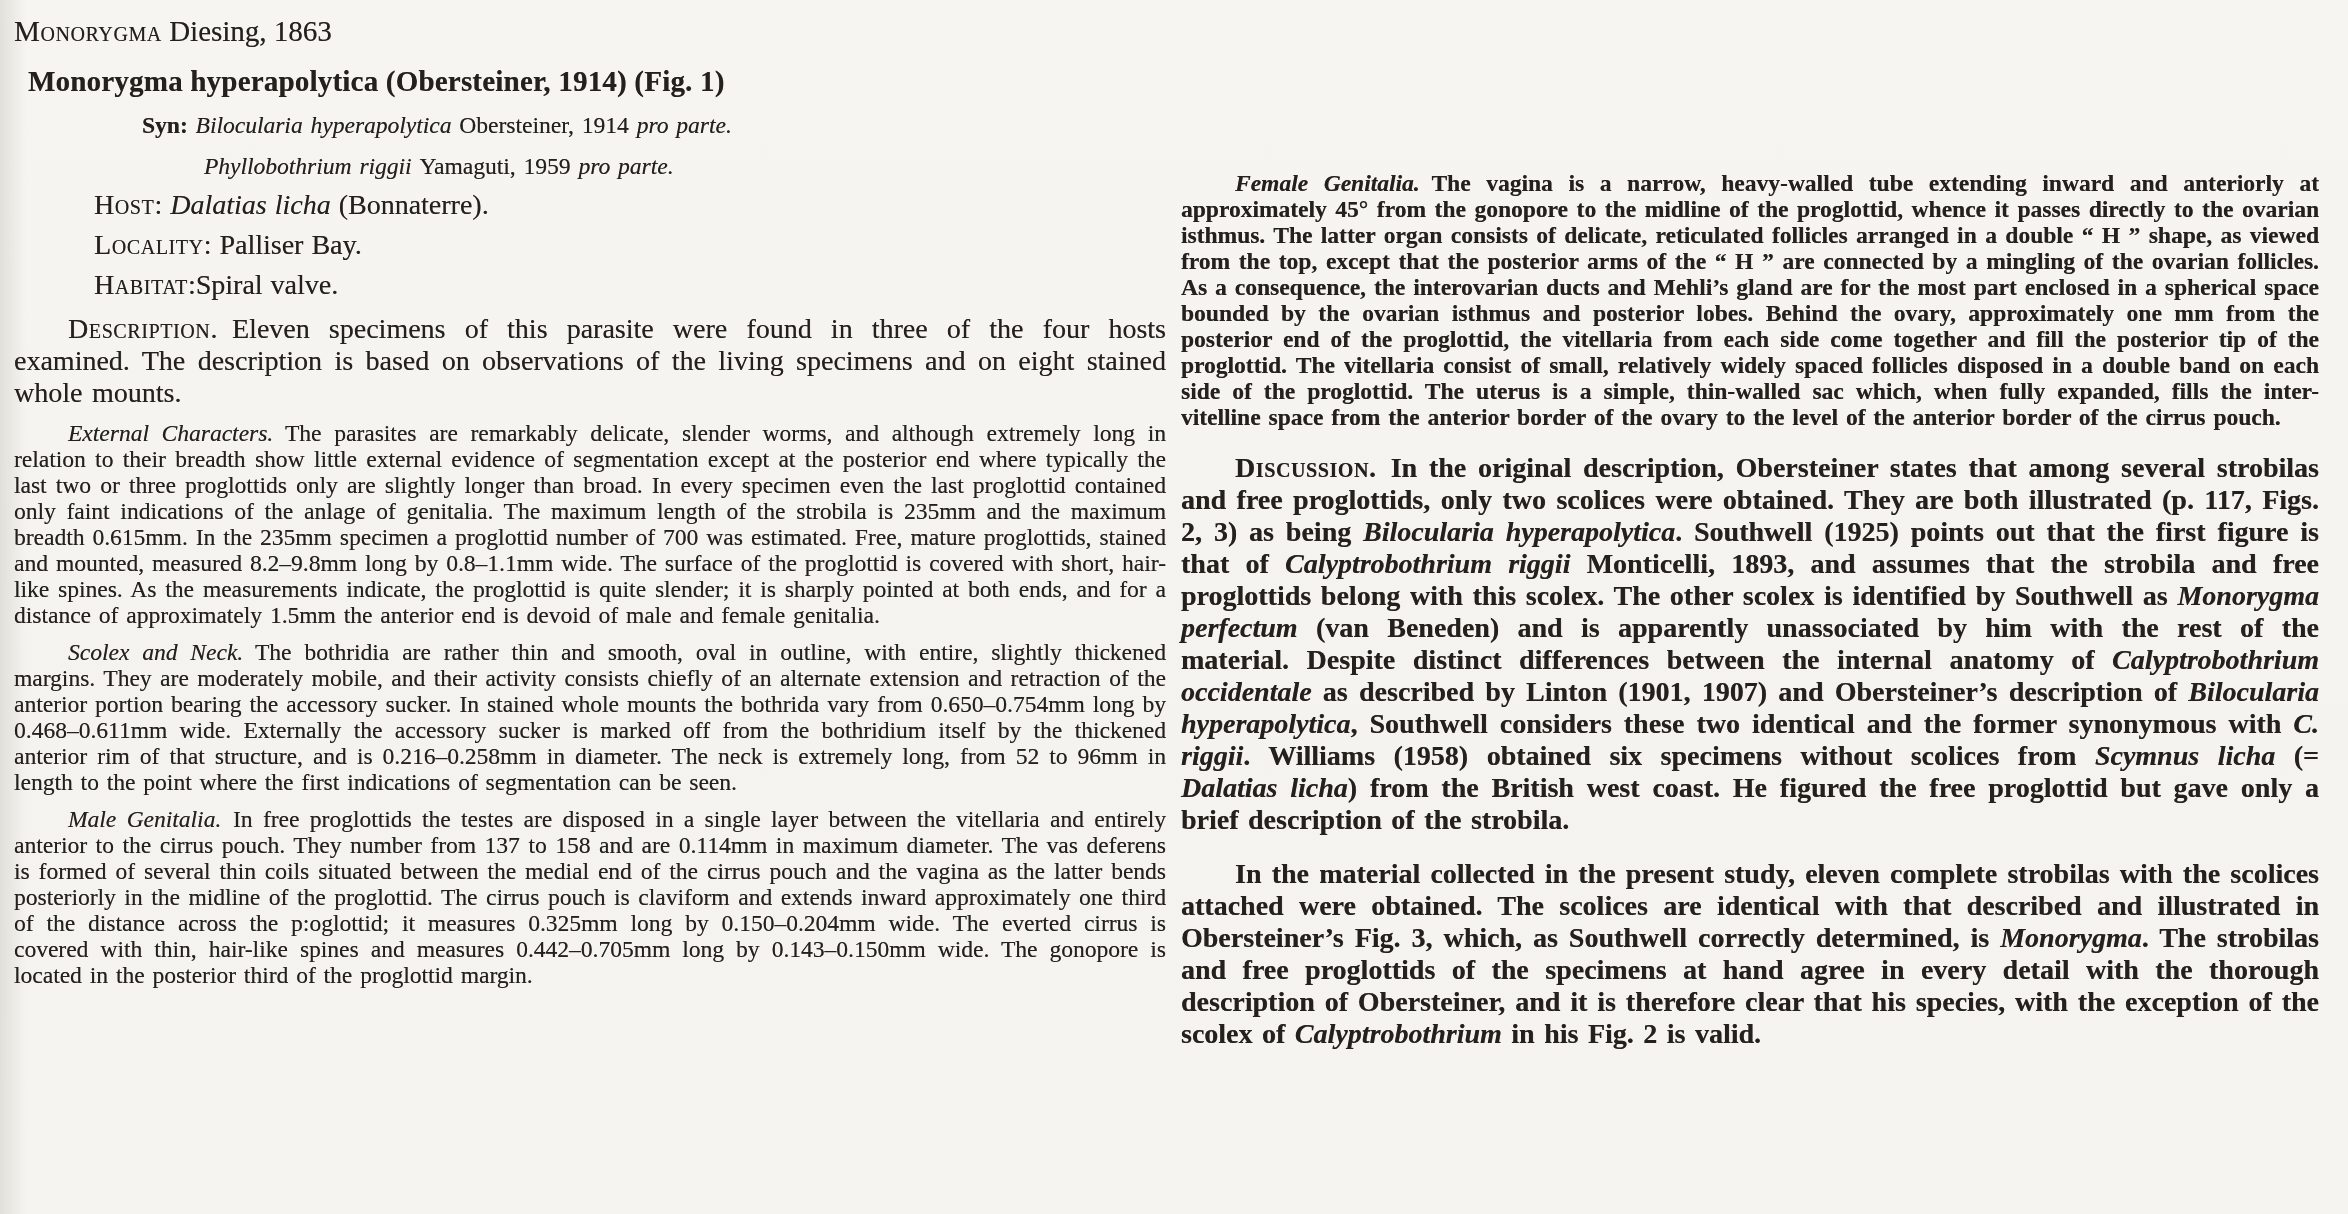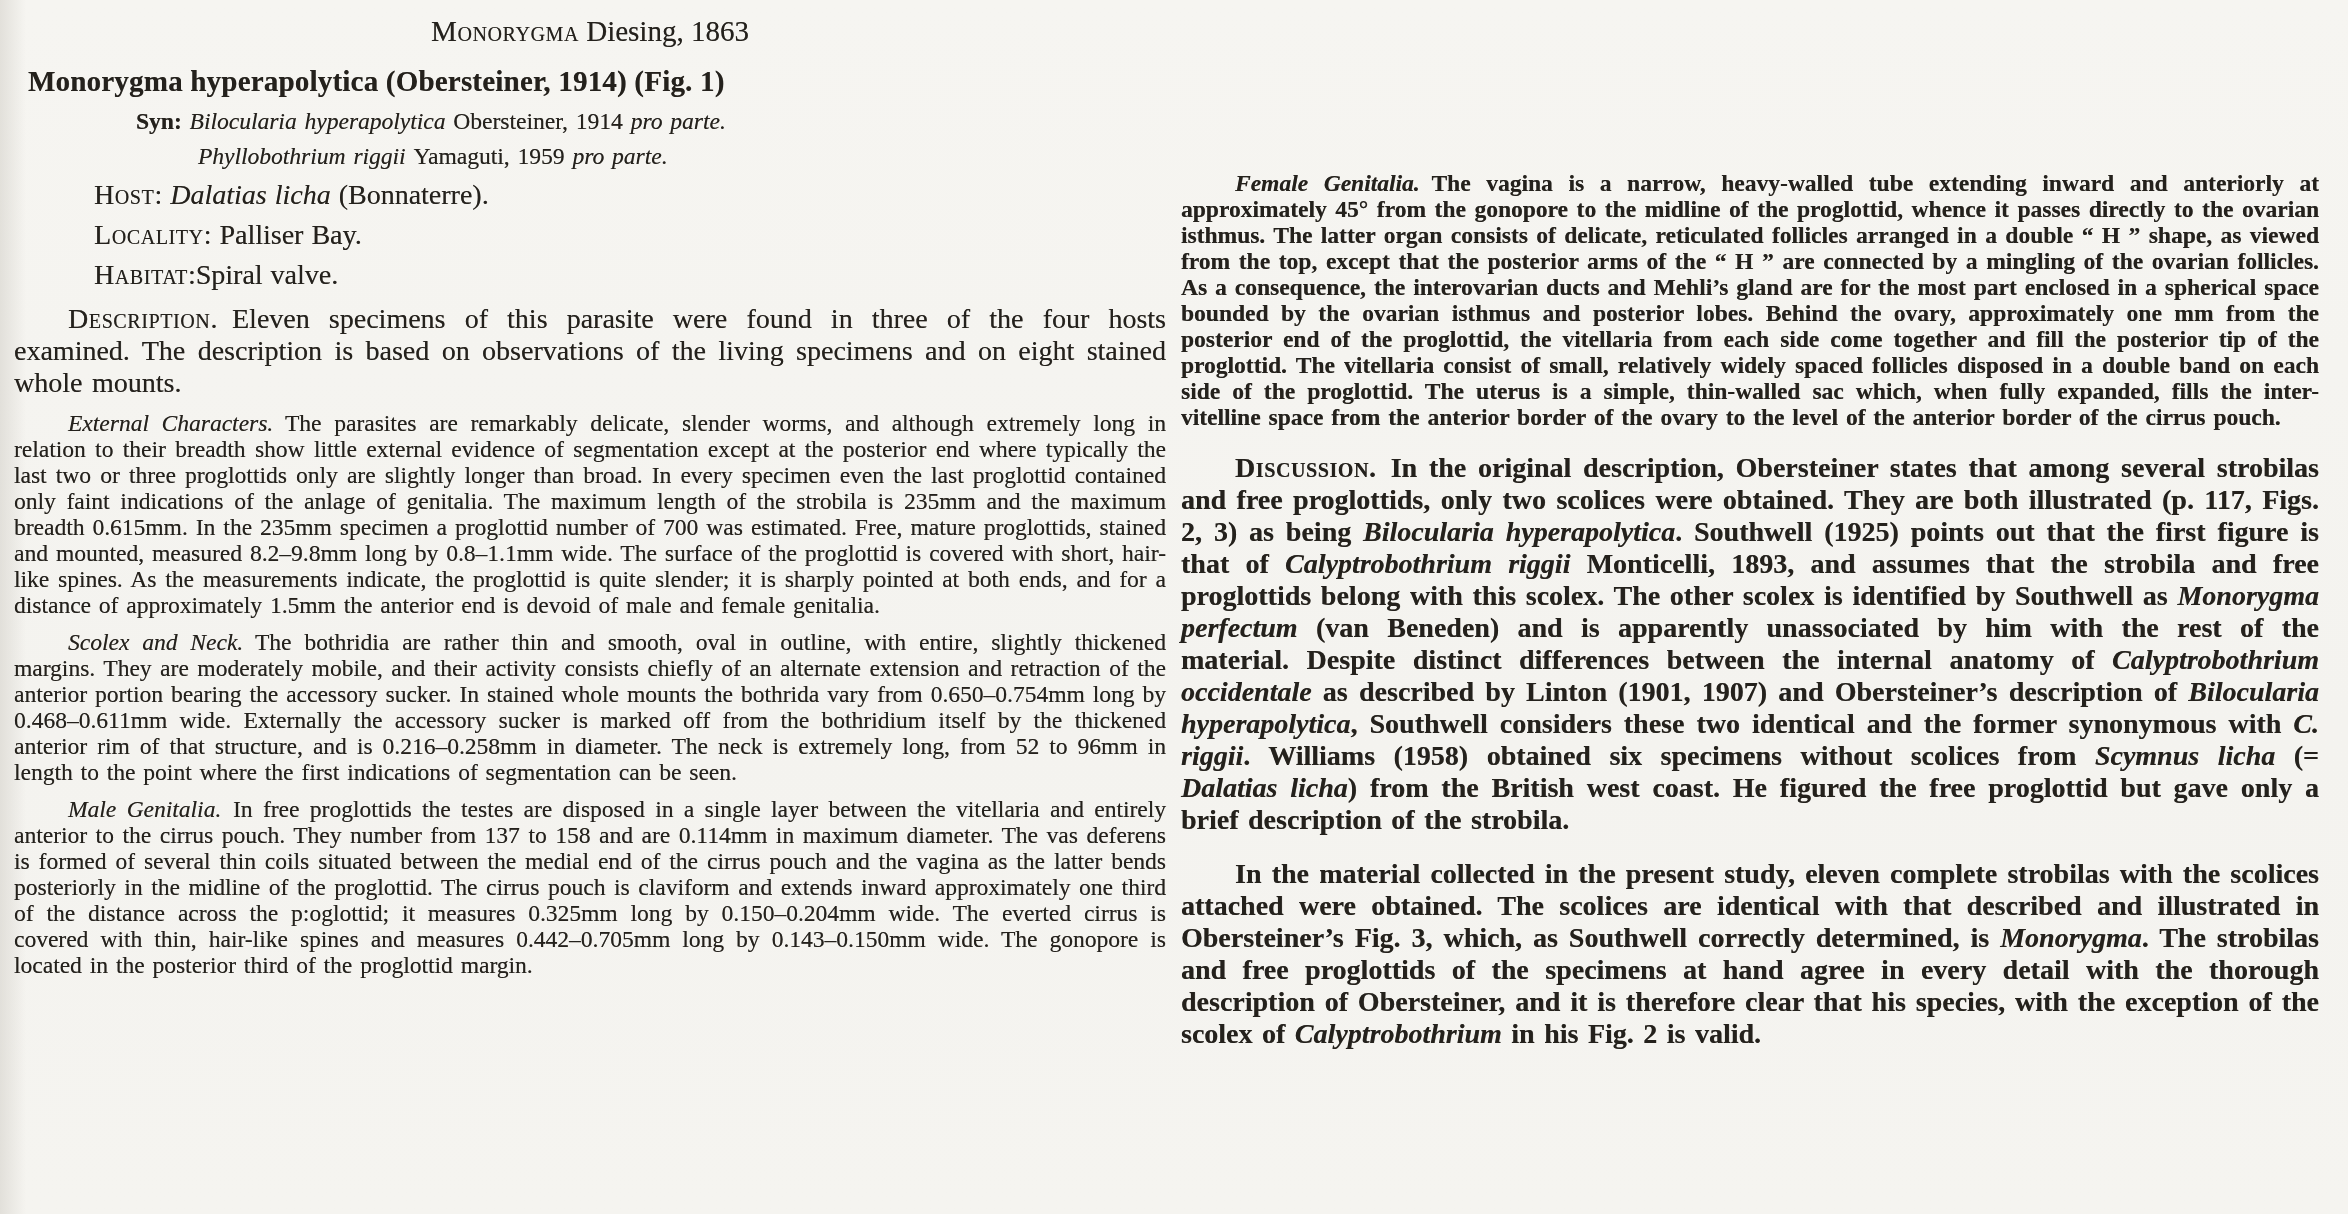--- a/index.html
+++ b/index.html
@@ -19,27 +19,27 @@
   .col-left{left:14px;top:10px;width:1152px;}
   .col-right{left:1181px;top:170px;width:1138px;font-weight:bold;}
   .para{margin:0;text-shadow:0.2px 0.2px 0 rgba(36,33,28,.55);}
   
   .seg-r{font-style:normal;}
   .seg-i{font-style:italic;}
   .seg-b{font-weight:bold;}
   .seg-sc{font-variant:small-caps;letter-spacing:.6px;}
   
   .heading-center{
-    text-align:center;font-size:29px;line-height:34px;margin:4px 0 16px;
+    font-size:29px;line-height:34px;margin:4px 0 16px;
   }
   .species{
     font-size:29px;line-height:34px;margin:0 0 10px 14px;letter-spacing:.2px;
   }
   .syn{
-    font-size:23.5px;line-height:26.5px;margin:8px;padding-left:176px;
+    font-size:23.5px;line-height:26.5px;margin:14px;padding-left:176px;
     word-spacing:2px;
   }
   .syn-first{text-indent:-62px;}
   .syn-last{margin-bottom:10px;}
   .fact{
     font-size:28px;line-height:32px;margin:8px 0 0 80px;word-spacing:1px;
   }
   .lead{
     font-size:28px;line-height:32px;text-align:justify;text-indent:54px;
     margin:12px 0 0;word-spacing:2.5px;

